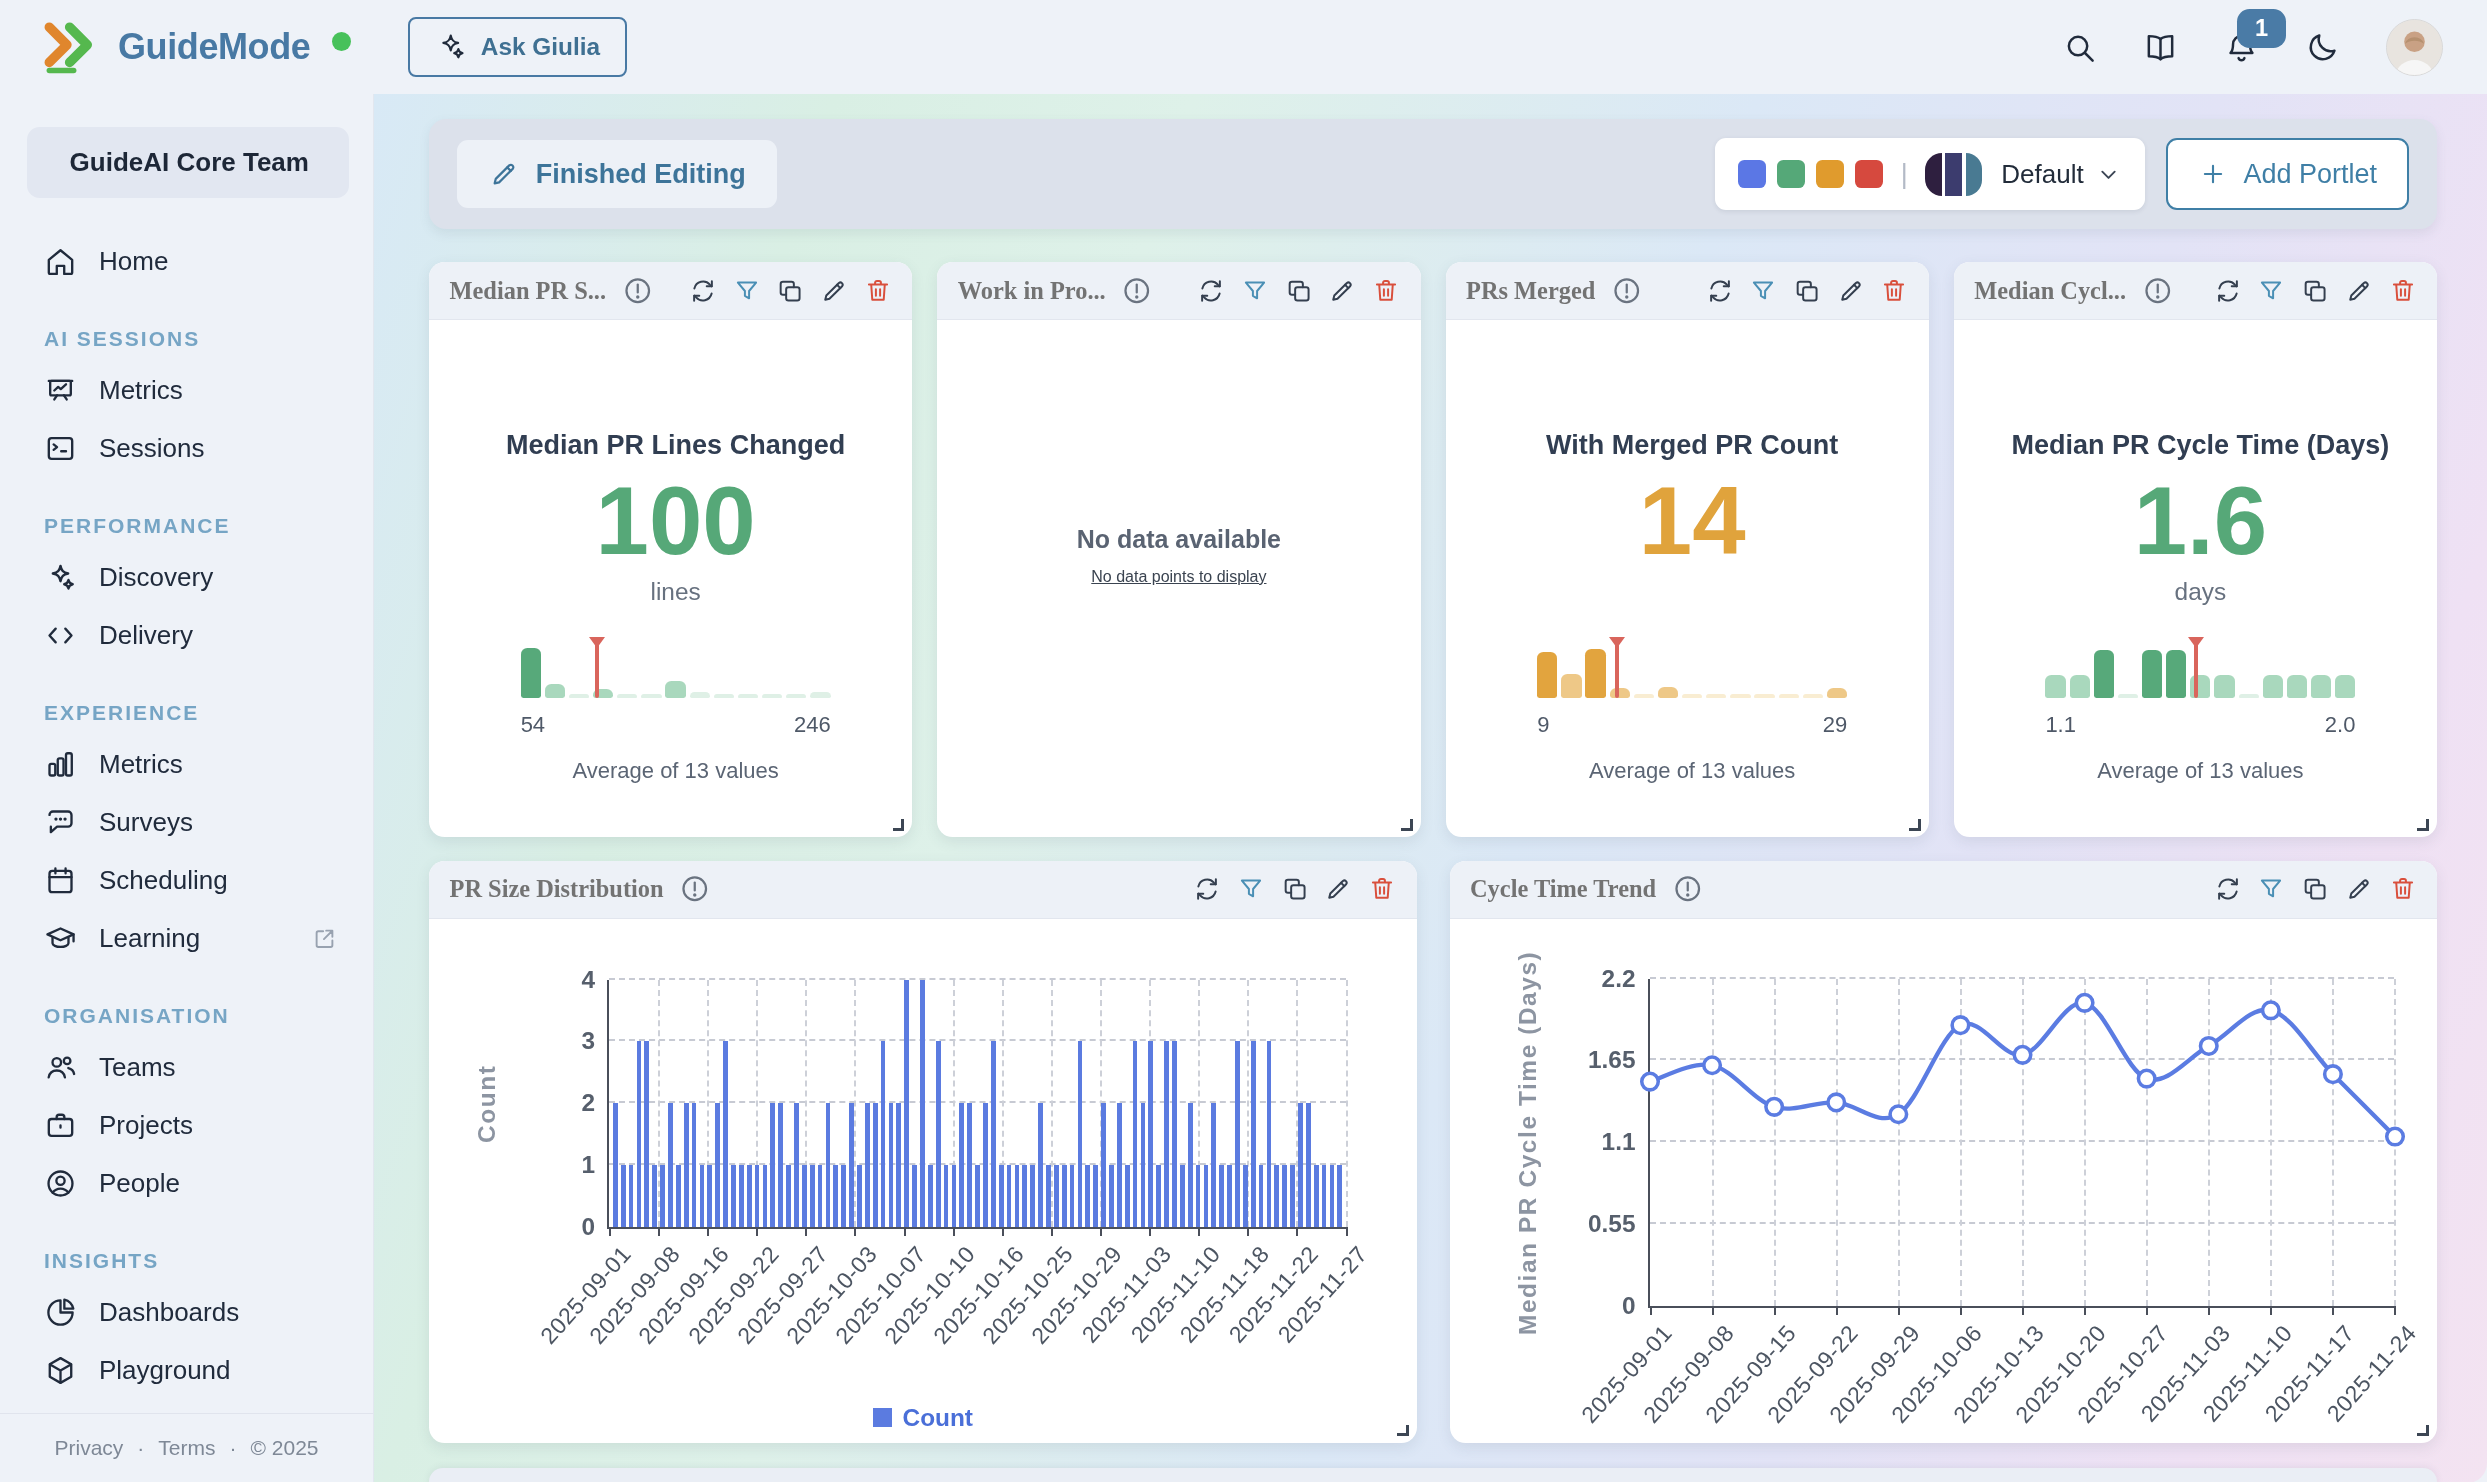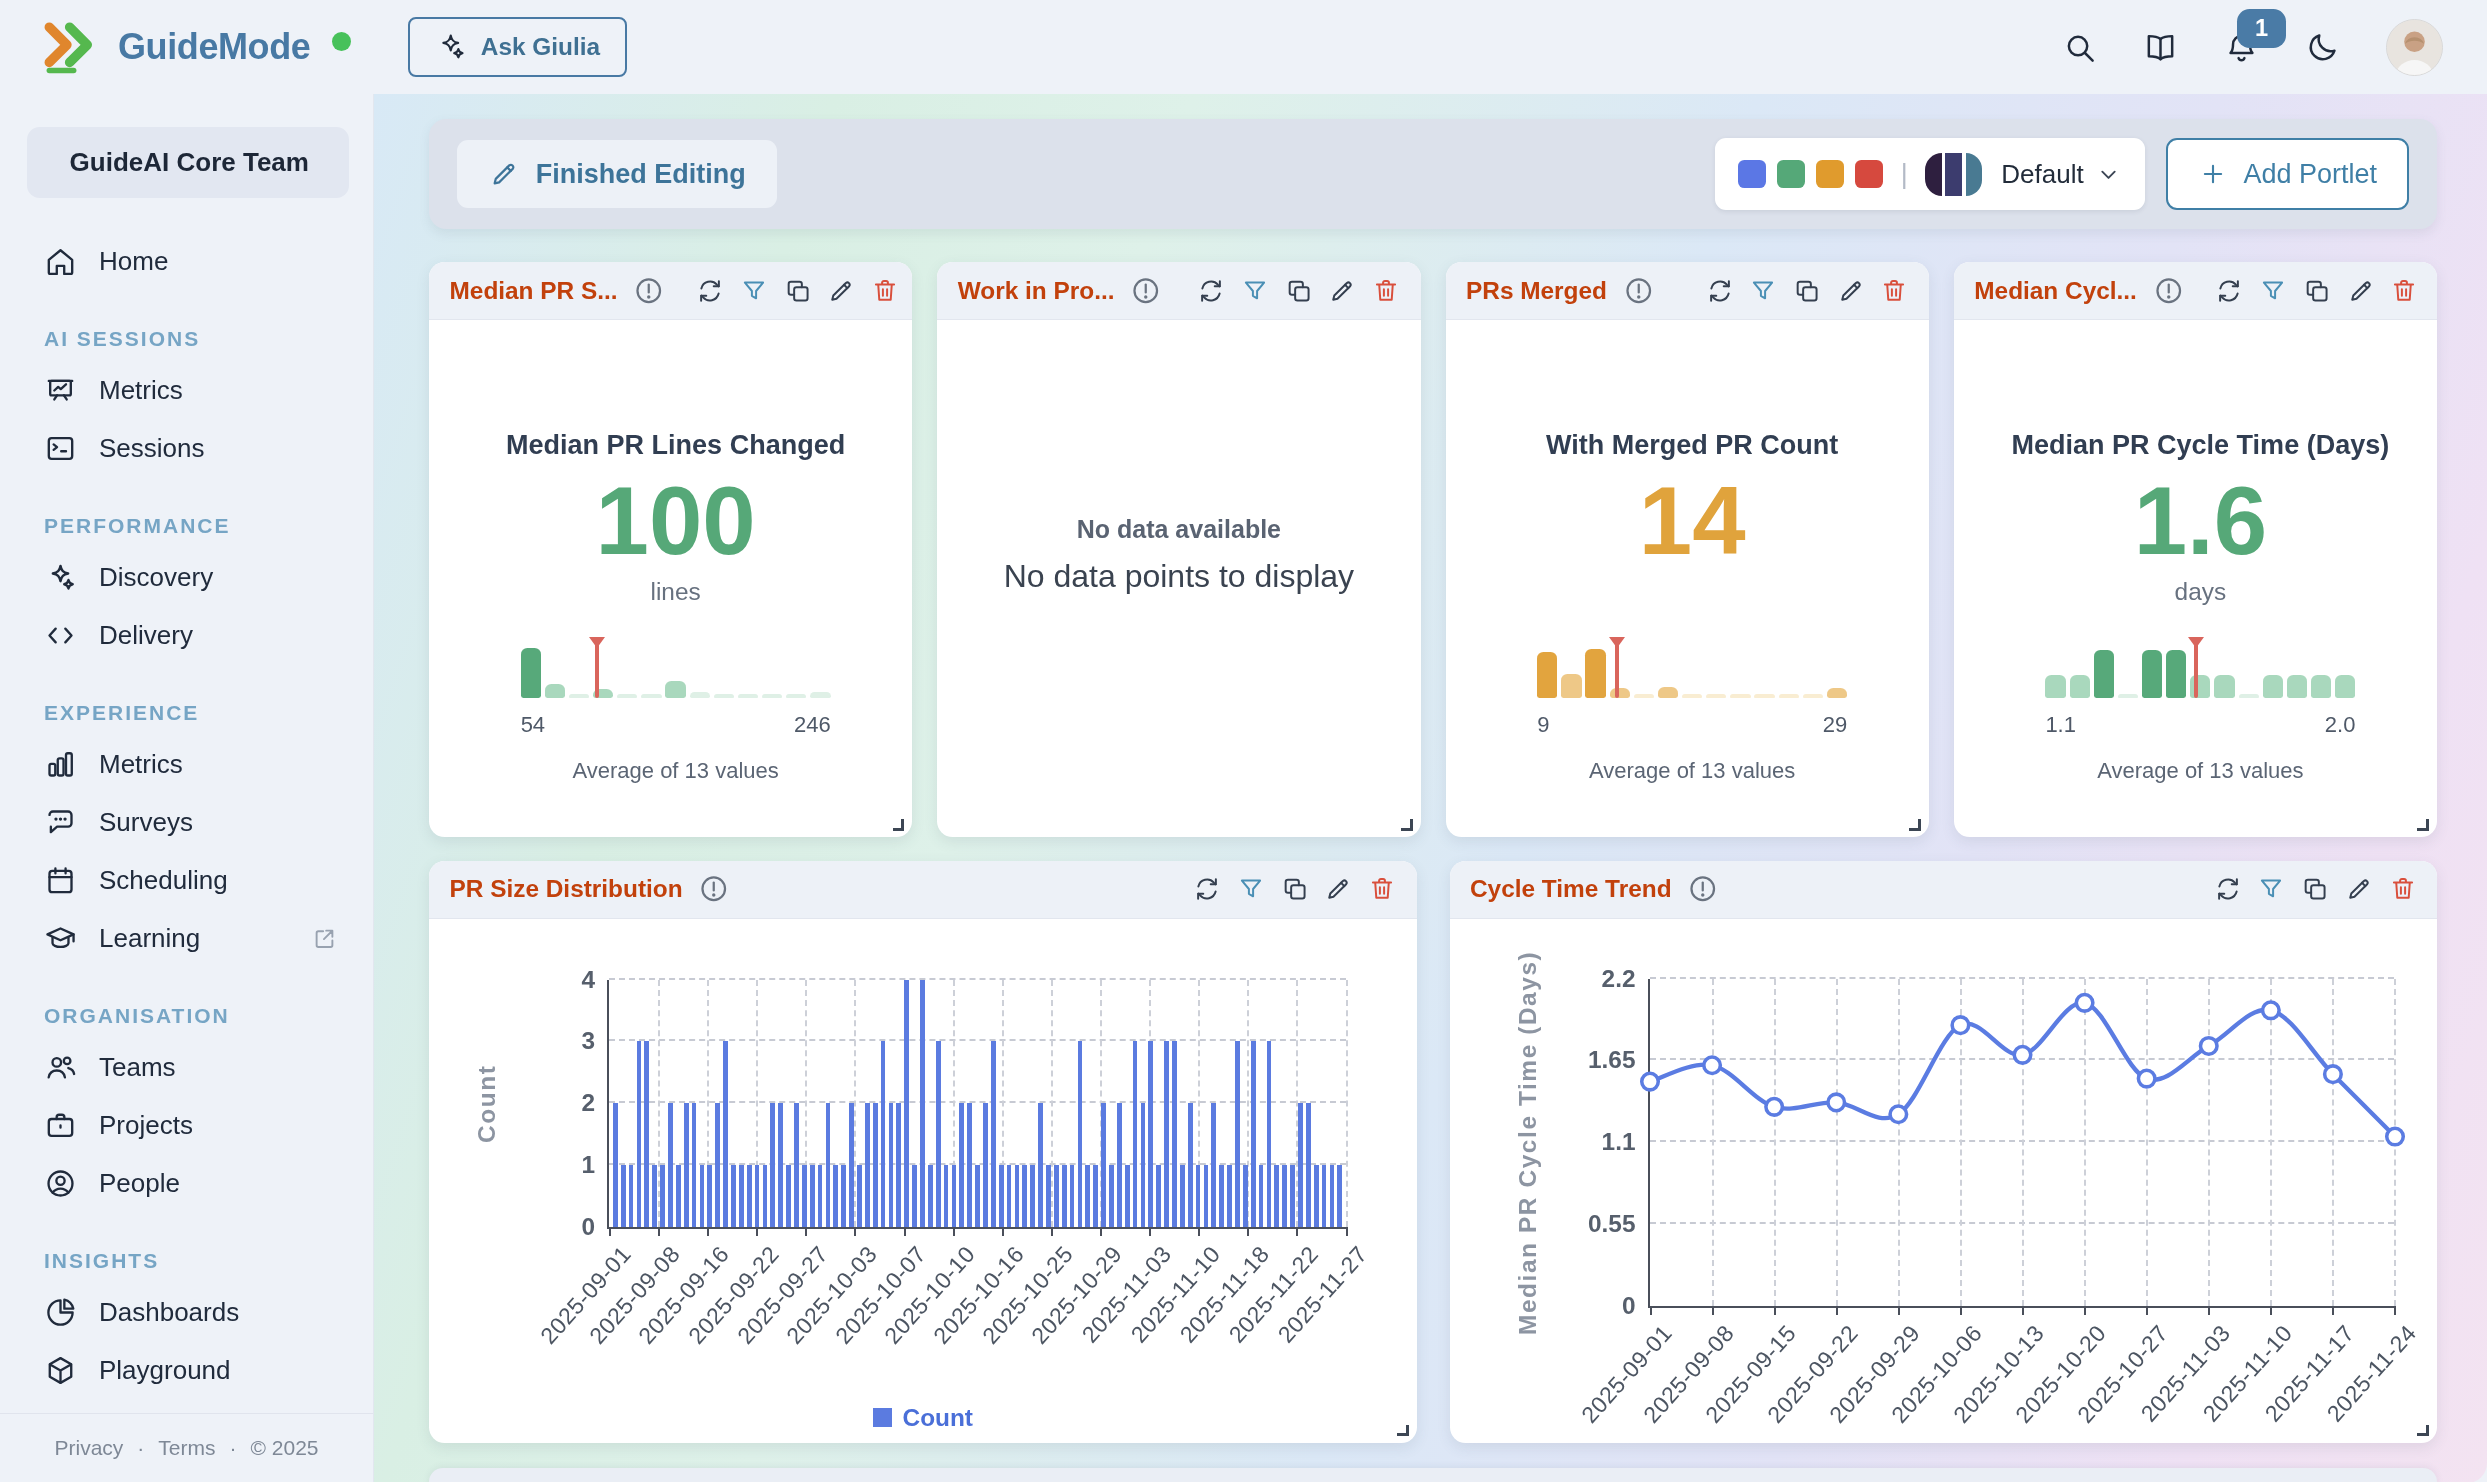--- a/index.html
+++ b/index.html
@@ -78,21 +78,21 @@
   .add-btn .tico { width:30px; height:30px; color:#3f7fa6; }
 
   
   .row { display:flex; }
   .row1 { margin-top:33px; gap:25px; height:575px; }
   .row2 { margin-top:23.6px; gap:33px; height:582px; }
   .portlet { flex:1; background:#ffffff; border-radius:15.7px; box-shadow:0 4.7px 14px rgba(60,75,100,0.10);
              position:relative; display:flex; flex-direction:column; overflow:hidden; }
   .phead { height:58px; flex:0 0 58px; background:#edf1f7; border-bottom:1.6px solid #e2e6ee;
            display:flex; align-items:center; padding:0 20.5px; gap:15.7px; }
-  .ptitle { font-size:24.4px; font-weight:bold; color:#c2410c; white-space:nowrap; }
+  .ptitle { font-size:24.4px; font-weight:bold; color:#737373; white-space:nowrap;font-family:Liberation Serif, serif; }
   .hicon { width:28px; height:28px; color:#343f4f; cursor:pointer; flex:0 0 auto; }
   .hicon svg { width:100%; height:100%; }
   .hicon.info { width:31.5px; height:31.5px; color:#6a7380; }
   .hicon.funnel { color:#4a8fb5; }
   .hicon.trash { color:#d94f3c; }
   .spacer { flex:1; }
   .resize-handle { position:absolute; right:7.9px; bottom:6.3px; width:11.8px; height:11.8px;
                    border-right:3.5px solid #3c4654; border-bottom:3.5px solid #3c4654; cursor:nwse-resize; }
 
   
@@ -104,21 +104,21 @@
   .spark .sbar { flex:1; border-radius:6.3px 6.3px 2.4px 2.4px; }
   .spark.green .s-strong { background:#57a97a; } .spark.green .s-med { background:#a9d8bd; } .spark.green .s-faint { background:#dff0e6; }
   .spark.orange .s-strong { background:#e2a43e; } .spark.orange .s-med { background:#eec887; } .spark.orange .s-faint { background:#f9edd2; }
   .pin { position:absolute; bottom:0; width:3.9px; height:58px; background:#d9655c; border-radius:2.4px; }
   .pin::before { content:''; position:absolute; top:-3.1px; left:50%; transform:translateX(-50%);
                  border-left:8.7px solid transparent; border-right:8.7px solid transparent; border-top:11.8px solid #d9655c; }
   .spark-range { width:310px; display:flex; justify-content:space-between; font-size:22px; color:#4f5968; margin-top:14px; }
   .kpi-avg { margin-top:20.5px; font-size:22px; color:#5b6574; }
   .nodata-body { flex:1; display:flex; flex-direction:column; align-items:center; justify-content:center; gap:14px; padding-bottom:47px; }
   .nodata-title { font-size:25px; font-weight:bold; color:#5a6372; }
-  .nodata-sub { font-size:32px; color:#3a4350; }
+  .nodata-sub { font-size:16px; color:#3a4350;text-decoration:underline; }
 
   
   .chart-body { flex:1; position:relative; }
   .plot { position:absolute; border-left:2.8px solid #4a4f5a; border-bottom:2.8px solid #4a4f5a; }
   .pr-plot { left:178px; right:71px; top:61px; bottom:214px; }
   .ct-plot { left:198px; right:43px; top:60px; bottom:135px; }
   .hline { position:absolute; left:0; right:0; border-top:2.4px dashed #c7cad3; }
   .vline { position:absolute; top:0; bottom:0; border-left:2.4px dashed #cdd0d8; }
   .ytick { position:absolute; right:calc(100% + 14px); transform:translateY(50%); font-size:24.4px;
            color:#565f6c; font-weight:600; }

